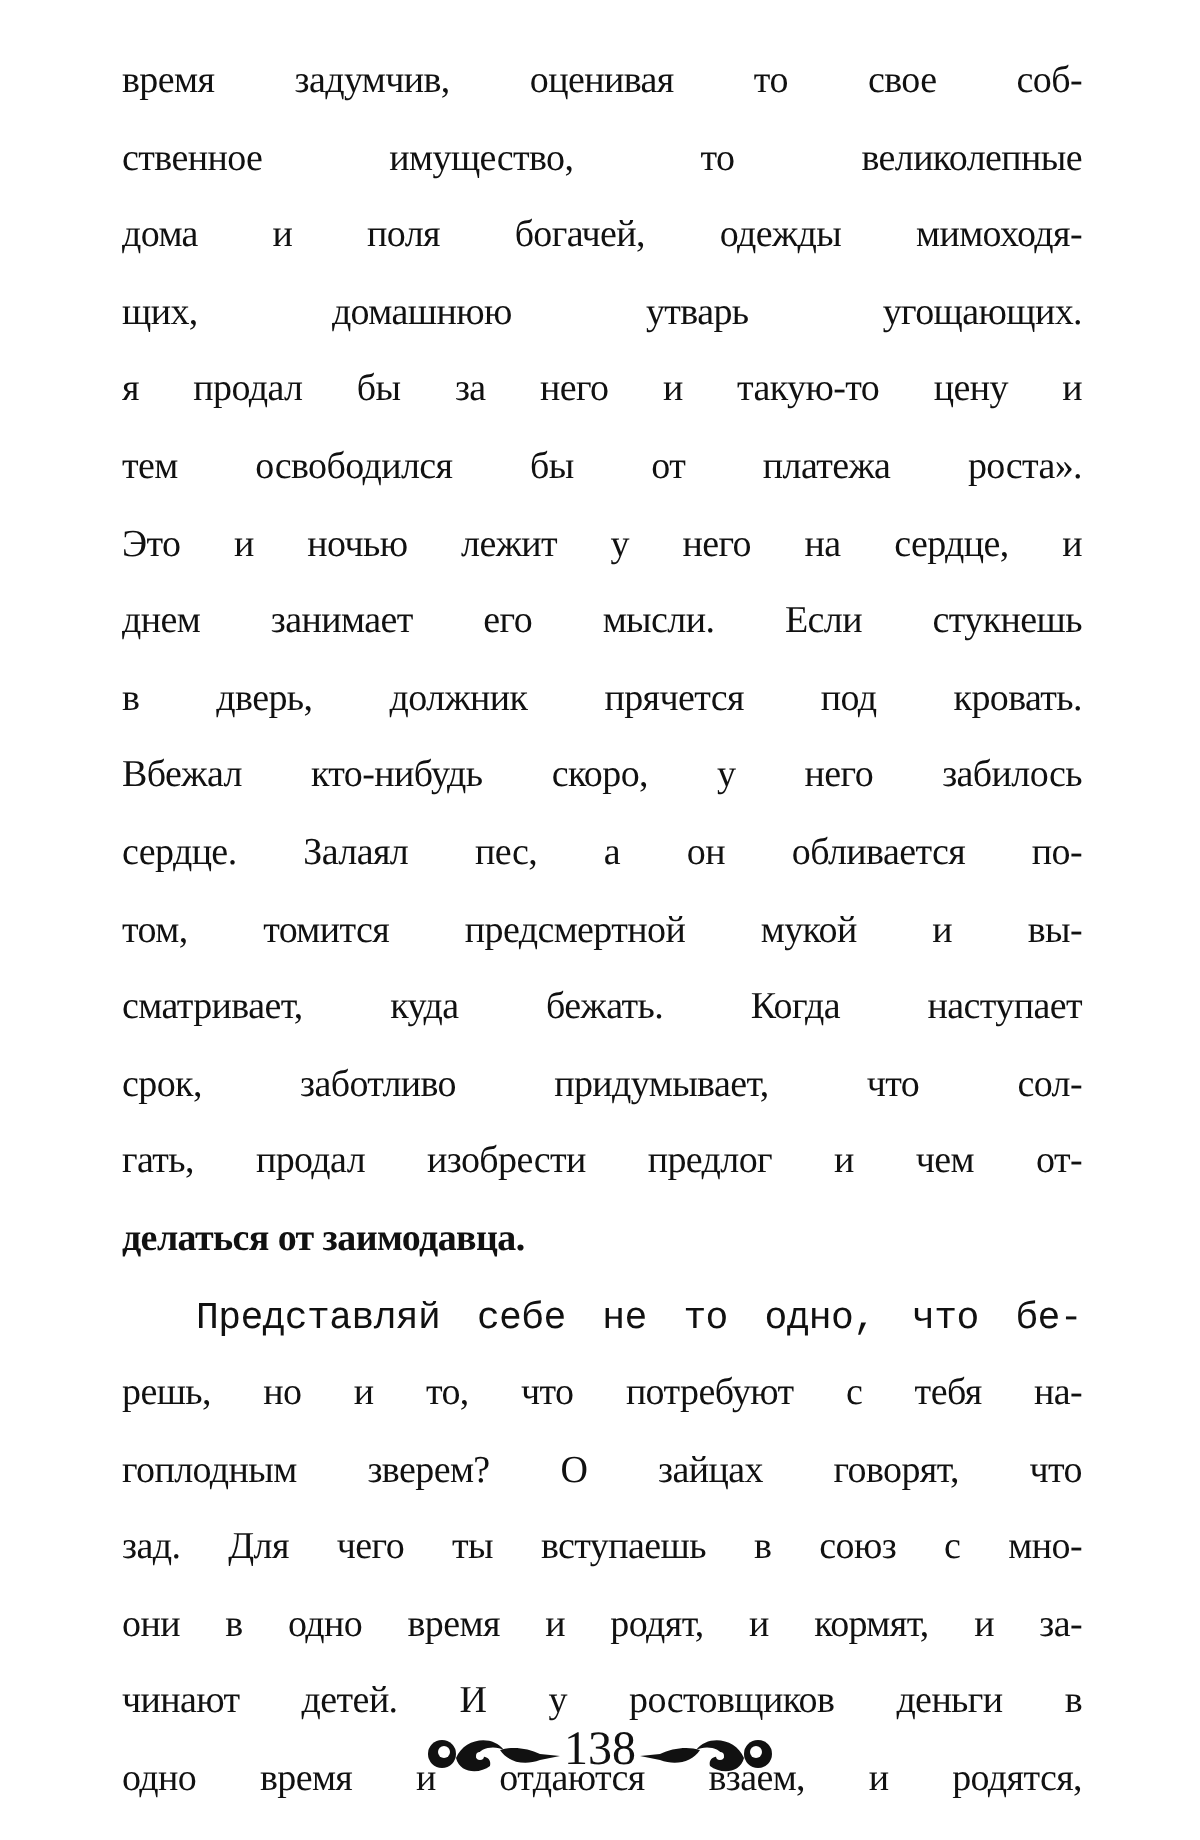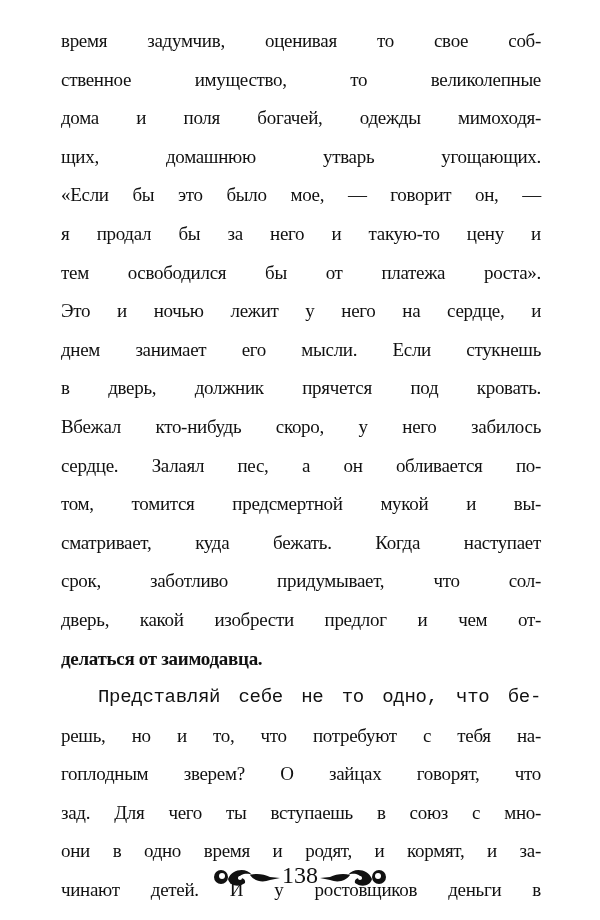--- a/index.html
+++ b/index.html
@@ -59,32 +59,31 @@
   </style>
 </head>
 <body>
 
 <div class="page">
   <div>
     <span class="line">время задумчив, оценивая то свое соб-</span>
     <span class="line">ственное имущество, то великолепные</span>
     <span class="line">дома и поля богачей, одежды мимоходя-</span>
     <span class="line">щих, домашнюю утварь угощающих.</span>
-    <span class="line">«Если бы это было мое, — говорит он, —</span>
     <span class="line">я продал бы за него и такую-то цену и</span>
     <span class="line">тем освободился бы от платежа роста».</span>
     <span class="line">Это и ночью лежит у него на сердце, и</span>
     <span class="line">днем занимает его мысли. Если стукнешь</span>
     <span class="line">в дверь, должник прячется под кровать.</span>
     <span class="line">Вбежал кто-нибудь скоро, у него забилось</span>
     <span class="line">сердце. Залаял пес, а он обливается по-</span>
     <span class="line">том, томится предсмертной мукой и вы-</span>
     <span class="line">сматривает, куда бежать. Когда наступает</span>
     <span class="line">срок, заботливо придумывает, что сол-</span>
-    <span class="line">дверь, какой изобрести предлог и чем от-</span>
+    <span class="line">гать, продал изобрести предлог и чем от-</span>
     <span class="line last">делаться от заимодавца.</span>
   </div>
   <div>
     <span class="line indent">Представляй себе не то одно, что бе-</span>
     <span class="line">решь, но и то, что потребуют с тебя на-</span>
     <span class="line">гоплодным зверем? О зайцах говорят, что</span>
     <span class="line">зад. Для чего ты вступаешь в союз с мно-</span>
     <span class="line">они в одно время и родят, и кормят, и за-</span>
     <span class="line">чинают детей. И у ростовщиков деньги в</span>
     <span class="line">одно время и отдаются взаем, и родятся,</span>

